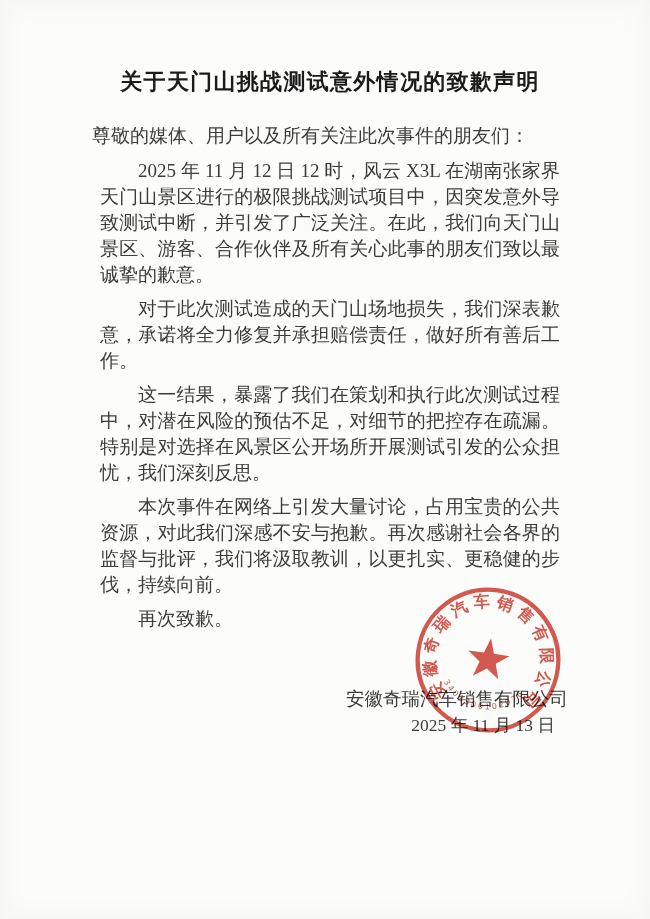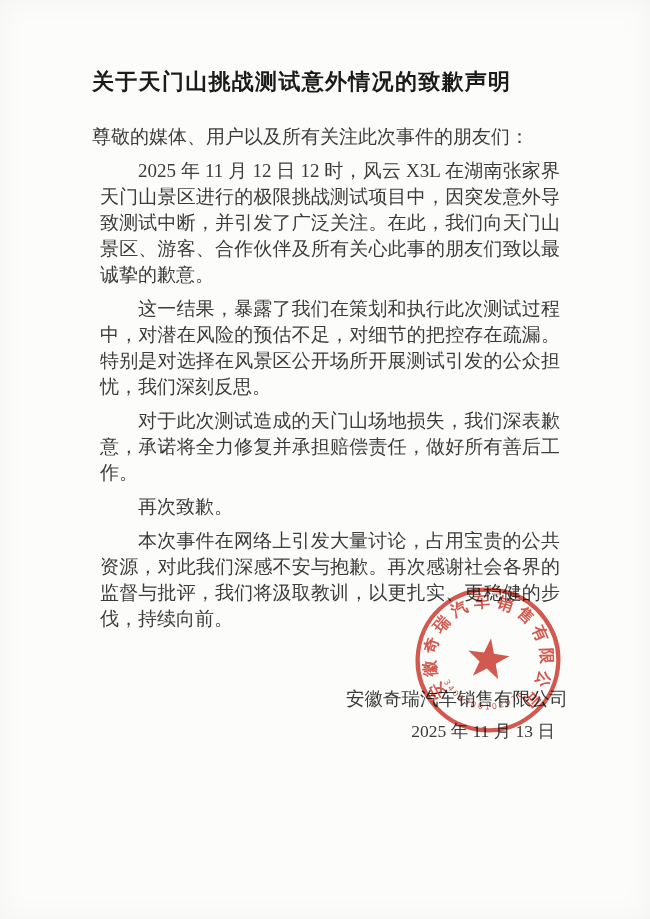--- a/index.html
+++ b/index.html
@@ -15,53 +15,55 @@
     box-shadow: inset 0 0 30px rgba(0,0,0,0.035);
     overflow: hidden;
     font-family: "Liberation Serif", "DejaVu Serif", serif;
   }
   .content {
     padding: 66px 82px 0 92px;
   }
   .title {
     margin: 0 0 0 0;
     padding: 0 0 4px 0;
+    text-align: center;
     font-family: "Liberation Sans", "DejaVu Sans", sans-serif;
     font-weight: bold;
     font-size: 22px;
     letter-spacing: 1.3px;
     color: #1b1b1b;
     line-height: 32px;
   }
   .salutation {
     margin: 22px 0 0 0;
     font-size: 19px;
     line-height: 26px;
     color: #3c3c3c;
+    font-family: Liberation Mono, monospace;
   }
   .para {
     margin: 8px;
     text-indent: 2em;
     font-size: 19px;
     line-height: 26px;
     color: #3c3c3c;
     text-align: justify;
     text-justify: inter-ideograph;
   }
   .signature-block {
     margin-top: 54px;
     text-align: right;
     color: #3c3c3c;
   }
   .signature-company {
     font-size: 18.5px;
     line-height: 26px;
   }
   .signature-date {
-    margin-top: 7px;
+    margin-top: 1px;
     padding-right: 13px;
     font-size: 17.5px;
     line-height: 24px;
   }
   .seal {
     position: absolute;
     left: 412px;
     top: 584px;
     width: 152px;
     height: 152px;
@@ -86,24 +88,24 @@
 <body>
 
 <div class="page">
   <div class="content">
 
     <h1 class="title">关于天门山挑战测试意外情况的致歉声明</h1>
 
     <p class="salutation">尊敬的媒体、用户以及所有关注此次事件的朋友们：</p>
 
     <p class="para">2025 年 11 月 12 日 12 时，风云 X3L 在湖南张家界天门山景区进行的极限挑战测试项目中，因突发意外导致测试中断，并引发了广泛关注。在此，我们向天门山景区、游客、合作伙伴及所有关心此事的朋友们致以最诚挚的歉意。</p>
+    <p class="para">对于此次测试造成的天门山场地损失，我们深表歉意，承诺将全力修复并承担赔偿责任，做好所有善后工作。</p>
     <p class="para">这一结果，暴露了我们在策划和执行此次测试过程中，对潜在风险的预估不足，对细节的把控存在疏漏。特别是对选择在风景区公开场所开展测试引发的公众担忧，我们深刻反思。</p>
-    <p class="para">对于此次测试造成的天门山场地损失，我们深表歉意，承诺将全力修复并承担赔偿责任，做好所有善后工作。</p>
+    <p class="para">本次事件在网络上引发大量讨论，占用宝贵的公共资源，对此我们深感不安与抱歉。再次感谢社会各界的监督与批评，我们将汲取教训，以更扎实、更稳健的步伐，持续向前。</p>
     <p class="para">再次致歉。</p>
-    <p class="para">本次事件在网络上引发大量讨论，占用宝贵的公共资源，对此我们深感不安与抱歉。再次感谢社会各界的监督与批评，我们将汲取教训，以更扎实、更稳健的步伐，持续向前。</p>
 
     <div class="signature-block">
       <div class="signature-company">安徽奇瑞汽车销售有限公司</div>
       <div class="signature-date">2025 年 11 月 13 日</div>
     </div>
 
   </div>
 
   <div class="seal">
     <svg viewBox="0 0 160 160" width="152" height="152" xmlns="http://www.w3.org/2000/svg">

